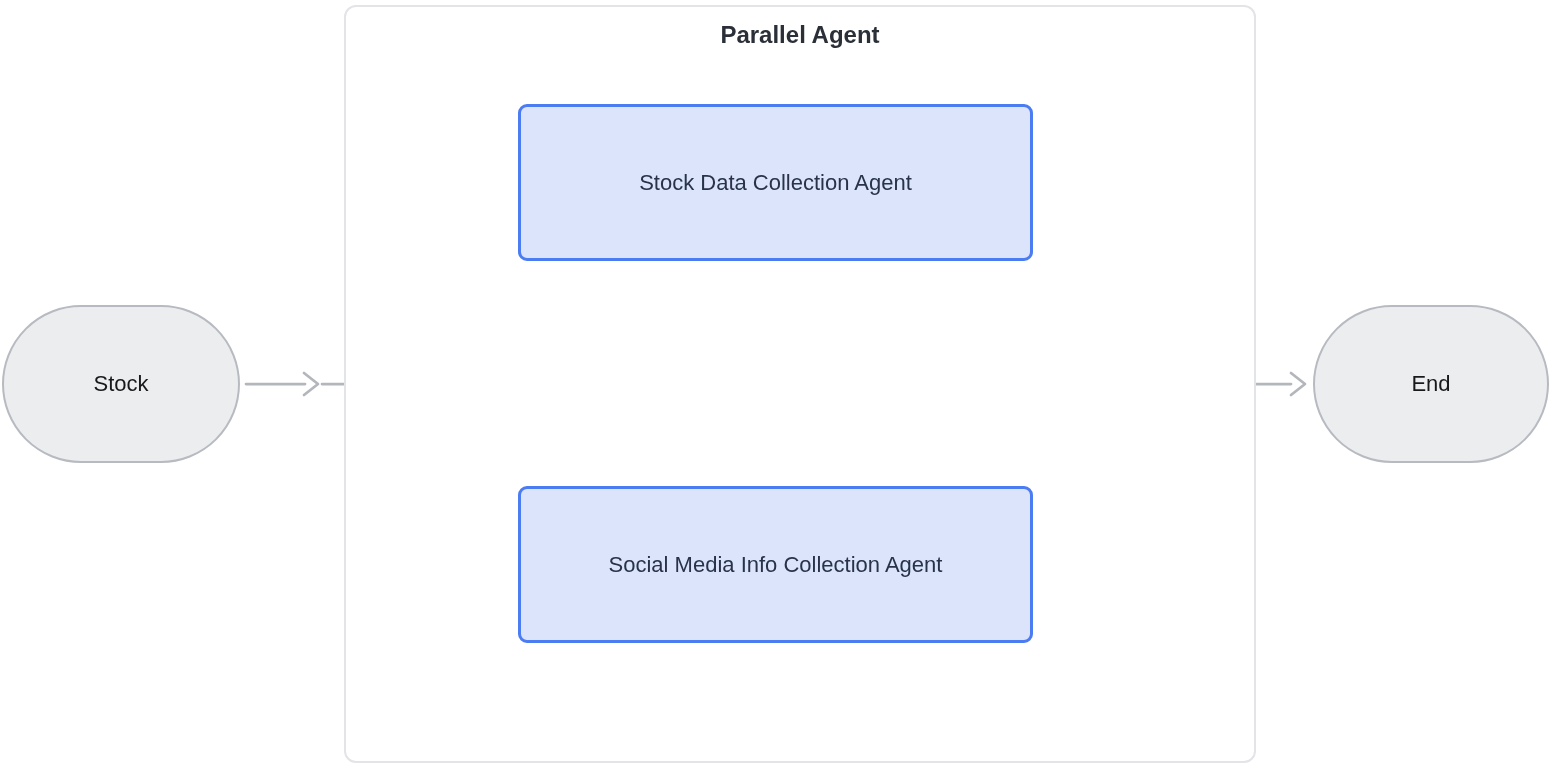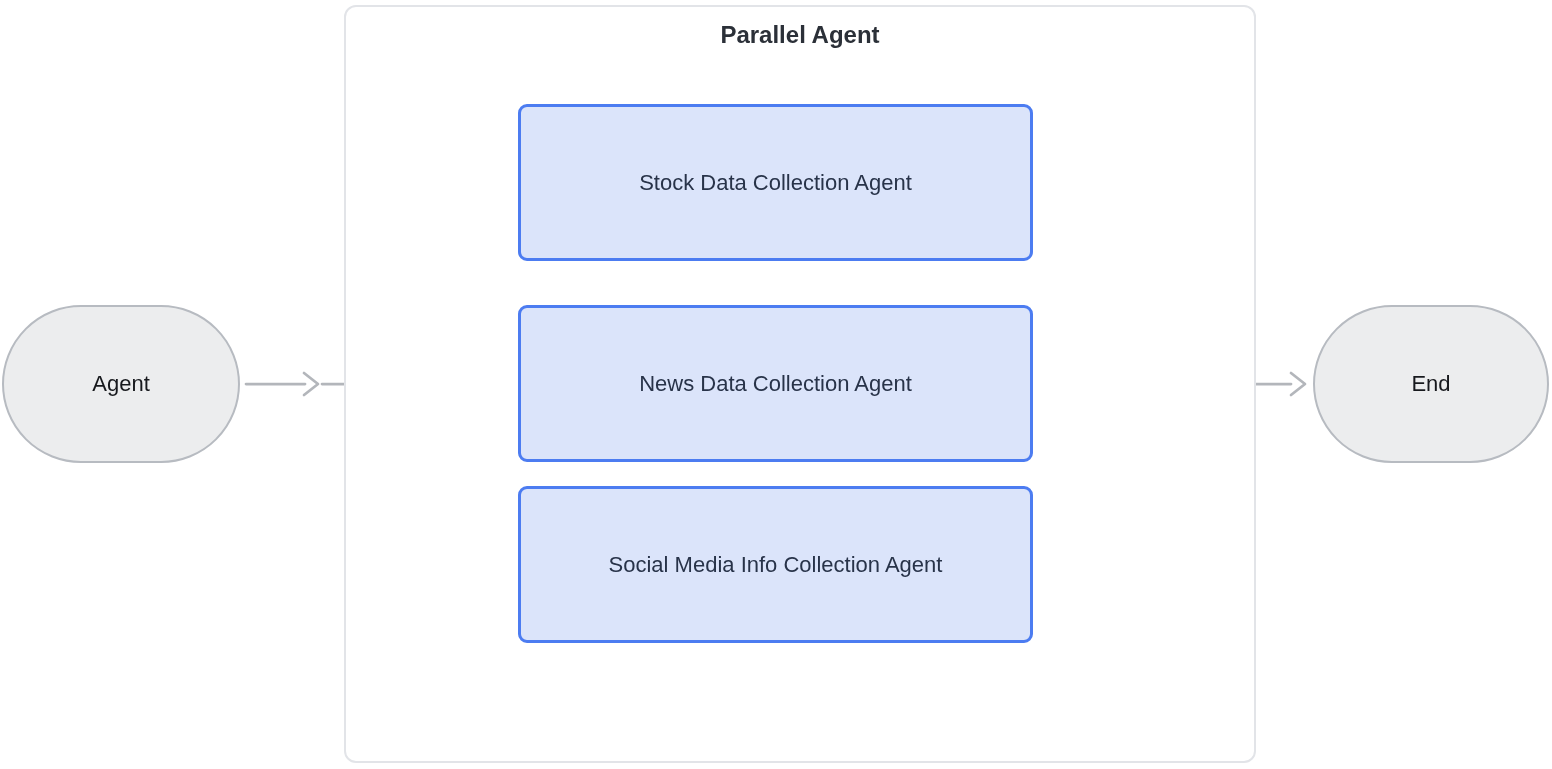--- a/index.html
+++ b/index.html
@@ -130,30 +130,27 @@
       <path d="M1240 384 H1291"></path>
       <polyline points="1291,373 1305,384 1291,395"></polyline>
     </g>
   </svg>
 
   <div class="group">
     <div class="group-title">Parallel Agent</div>
   </div>
 
   <div class="node terminal node-start">
-    <span>Agent</span>
+    <span>Stock</span>
   </div>
 
   <div class="node agent node-stock">
     <span>Stock Data Collection Agent</span>
   </div>
 
-  <div class="node agent node-news">
-    <span>News Data Collection Agent</span>
-  </div>
 
   <div class="node agent node-social">
     <span>Social Media Info Collection Agent</span>
   </div>
 
   <div class="node terminal node-end">
     <span>End</span>
   </div>
 
 </div>

